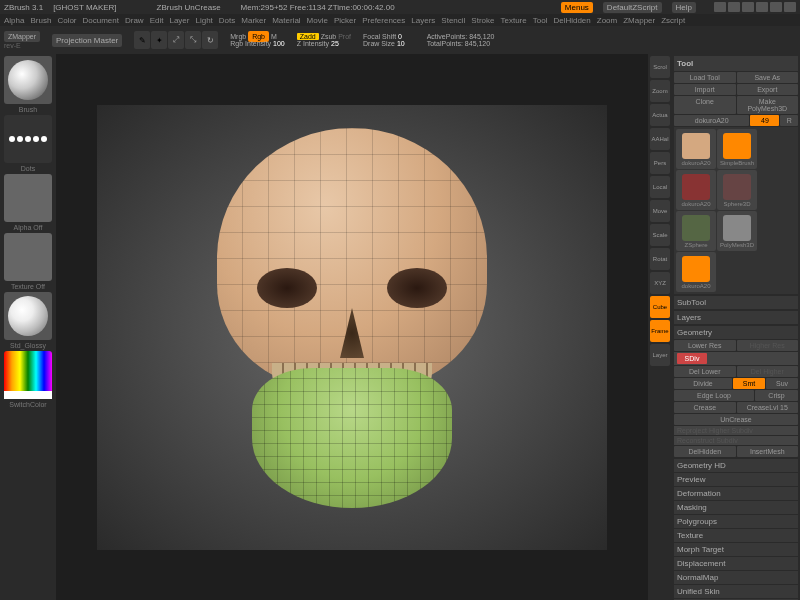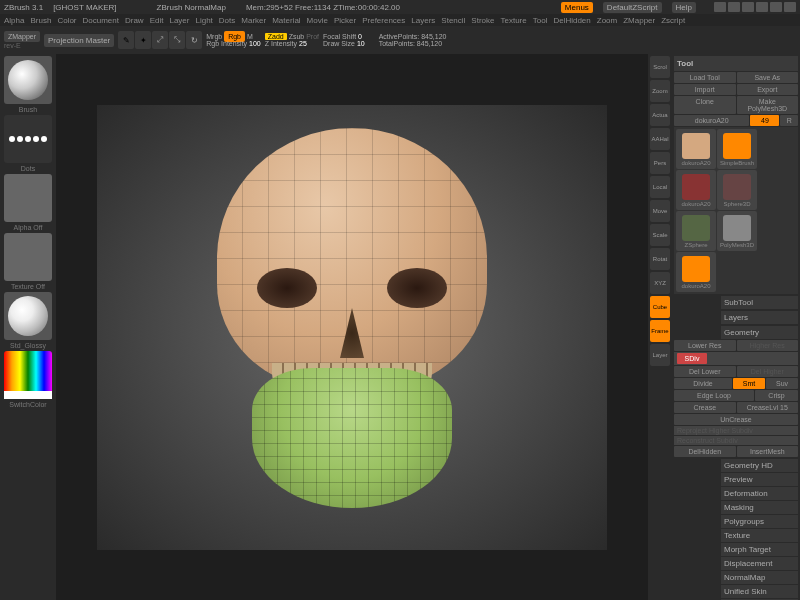--- a/index.html
+++ b/index.html
@@ -4,21 +4,21 @@
 <style>
 * { margin:0; padding:0; box-sizing:border-box; font-family:Arial,sans-serif; }
 body { background:#1a1a1a; color:#aaa; font-size:9px; width:800px; height:600px; overflow:hidden; position:relative; }
 .titlebar { height:14px; background:#2a2a2a; display:flex; align-items:center; padding:0 4px; gap:10px; font-size:8px; }
 .titlebar .spacer { flex:1; }
 .titlebar .btn-orange { background:#ff8800; color:#000; padding:1px 4px; border-radius:2px; }
 .titlebar .btn-dark { background:#444; padding:1px 4px; border-radius:2px; }
 .win-icons { display:flex; gap:2px; margin-left:8px; }
 .win-icons span { width:12px; height:10px; background:#555; display:inline-block; border-radius:1px; }
 .menubar { height:12px; background:#252525; display:flex; align-items:center; gap:6px; padding:0 4px; font-size:8px; color:#888; }
-.toolbar { height:28px; background:#2a2a2a; display:flex; align-items:center; gap:4px; padding:2px 4px; font-size:8px; }
+.toolbar { height:28px; background:#2a2a2a; display:flex; align-items:center; gap:12px; padding:2px 4px; font-size:8px; }
 .tb-btn { background:#444; padding:2px 4px; border-radius:2px; }
 .tb-orange { background:#ff8800; color:#000; padding:2px 4px; border-radius:2px; }
 .tb-group { display:flex; gap:1px; }
 .tb-group span { background:#3a3a3a; width:16px; height:18px; display:flex; align-items:center; justify-content:center; border-radius:2px; }
 .tb-stack { display:flex; flex-direction:column; gap:0; font-size:7px; }
 .tb-yellow { background:#ffcc00; color:#000; padding:0 3px; border-radius:1px; }
 .main-area { display:flex; height:546px; }
 .left-panel { width:56px; background:#2a2a2a; padding:2px; display:flex; flex-direction:column; gap:2px; align-items:center; }
 .left-panel .swatch { width:48px; height:48px; background:#555; border-radius:3px; display:flex; align-items:center; justify-content:center; }
 .left-panel .sphere { width:40px; height:40px; border-radius:50%; background:radial-gradient(circle at 35% 35%,#fff,#ccc 40%,#888 70%,#444); }
@@ -48,33 +48,33 @@
 .teeth { position:absolute; top:235px; left:70px; width:160px; height:30px; background:repeating-linear-gradient(90deg,#c8b088 0,#c8b088 10px,#8a7050 10px,#8a7050 12px); border-radius:0 0 20px 20px; }
 .right-tools { width:24px; background:#2a2a2a; display:flex; flex-direction:column; gap:2px; padding:2px; align-items:center; }
 .right-tools .rt { width:20px; height:22px; background:#3a3a3a; border-radius:2px; font-size:6px; display:flex; align-items:center; justify-content:center; text-align:center; color:#999; }
 .right-tools .rt.on { background:#ff8800; color:#000; }
 .right-panel { width:128px; background:#2a2a2a; padding:2px; display:flex; flex-direction:column; gap:1px; overflow-y:auto; font-size:8px; }
 .rp-header { background:#3a3a3a; padding:3px; color:#bbb; font-weight:bold; }
 .rp-row { display:flex; gap:1px; }
 .rp-btn { background:#444; padding:2px 3px; flex:1; border-radius:1px; font-size:7px; color:#999; text-align:center; }
 .rp-btn.on { background:#ff8800; color:#000; }
 .rp-btn.red { background:#cc4444; color:#fff; }
-.rp-section { background:#383838; padding:2px 3px; color:#aaa; margin-top:1px;margin-left:47px; }
+.rp-section { background:#383838; padding:2px 3px; color:#aaa; margin-top:1px; }
 .rp-toolgrid { display:flex; flex-wrap:wrap; gap:1px; padding:2px; background:#333; }
 .rp-tool { width:40px; height:40px; background:#444; border-radius:2px; display:flex; flex-direction:column; align-items:center; justify-content:center; font-size:6px; color:#888; }
 .rp-tool .th { width:28px; height:26px; border-radius:3px; margin-bottom:1px; }
 .rp-slider { background:#444; padding:1px 3px; font-size:7px; color:#999; display:flex; justify-content:space-between; }
 </style>
 </head>
 <body>
 
 <div class="titlebar">
   <span>ZBrush 3.1</span>
   <span>[GHOST MAKER]</span>
-  <span style="margin-left:30px">ZBrush NormalMap</span>
+  <span style="margin-left:30px">ZBrush UnCrease</span>
   <span style="margin-left:10px">Mem:295+52  Free:1134  ZTime:00:00:42.00</span>
   <span class="spacer"></span>
   <span class="btn-orange">Menus</span>
   <span class="btn-dark">DefaultZScript</span>
   <span class="btn-dark">Help</span>
   <div class="win-icons">
     <span></span>
       <span></span>
       <span></span>
       <span></span>

